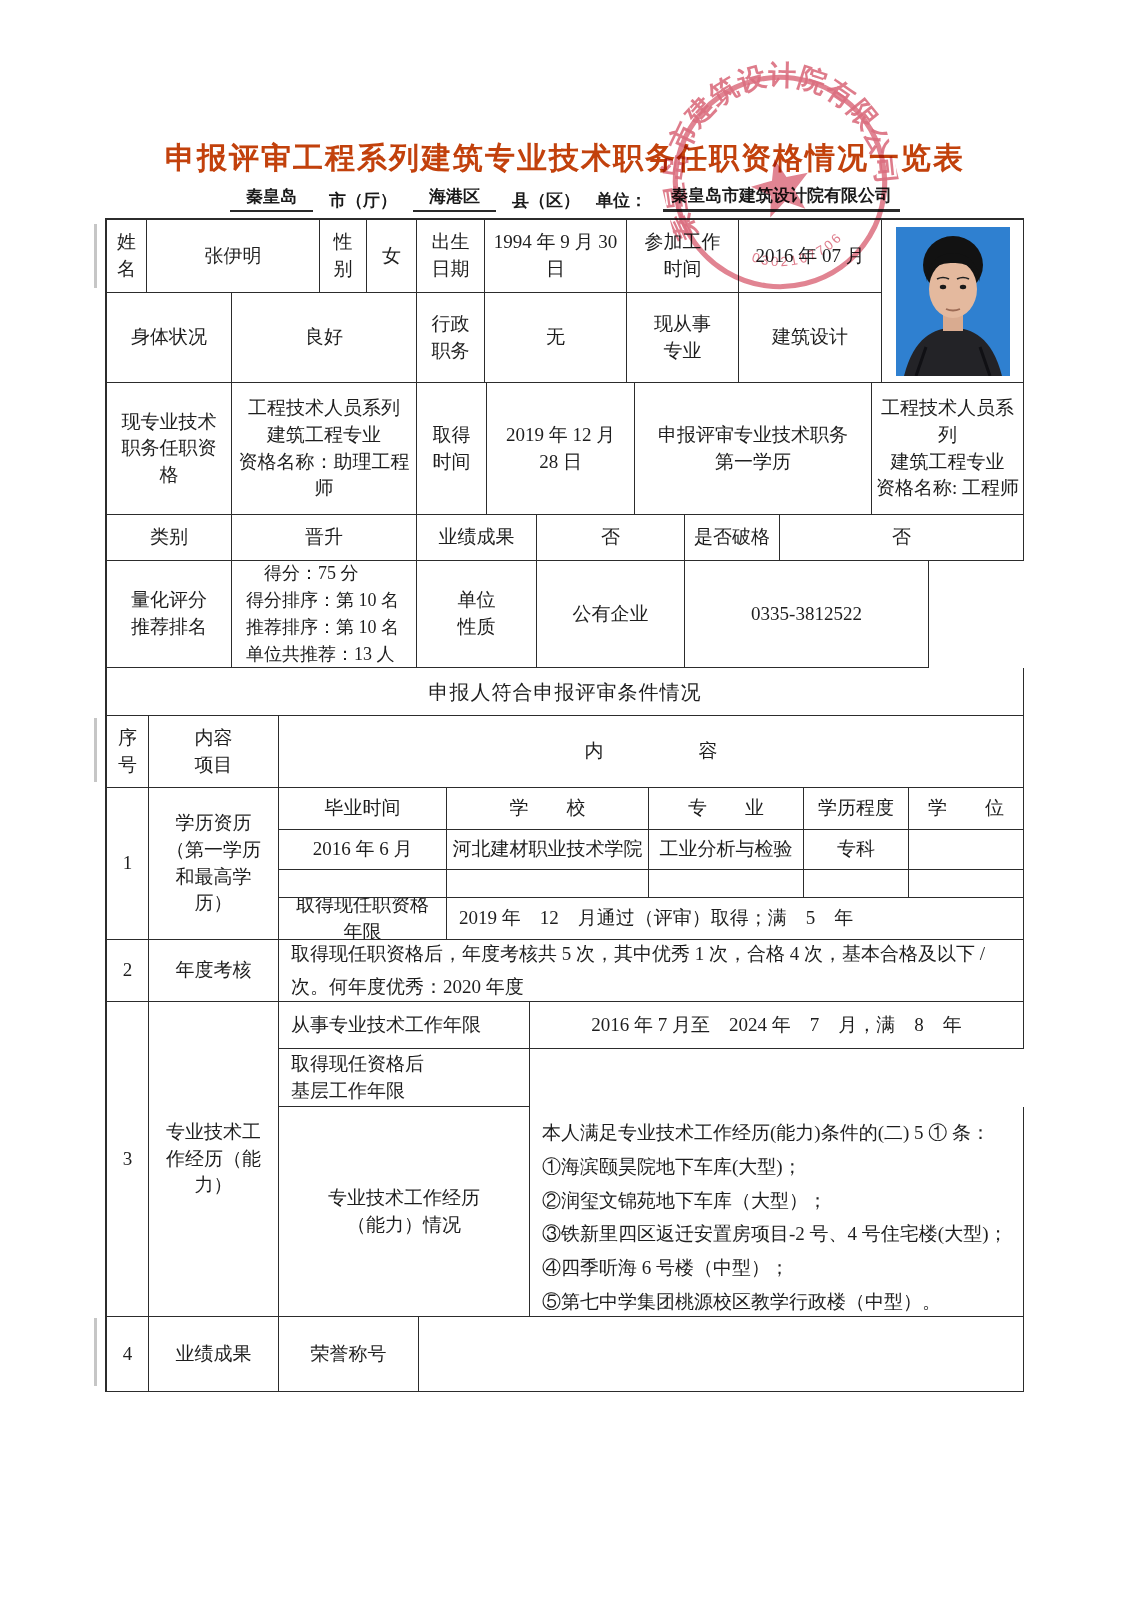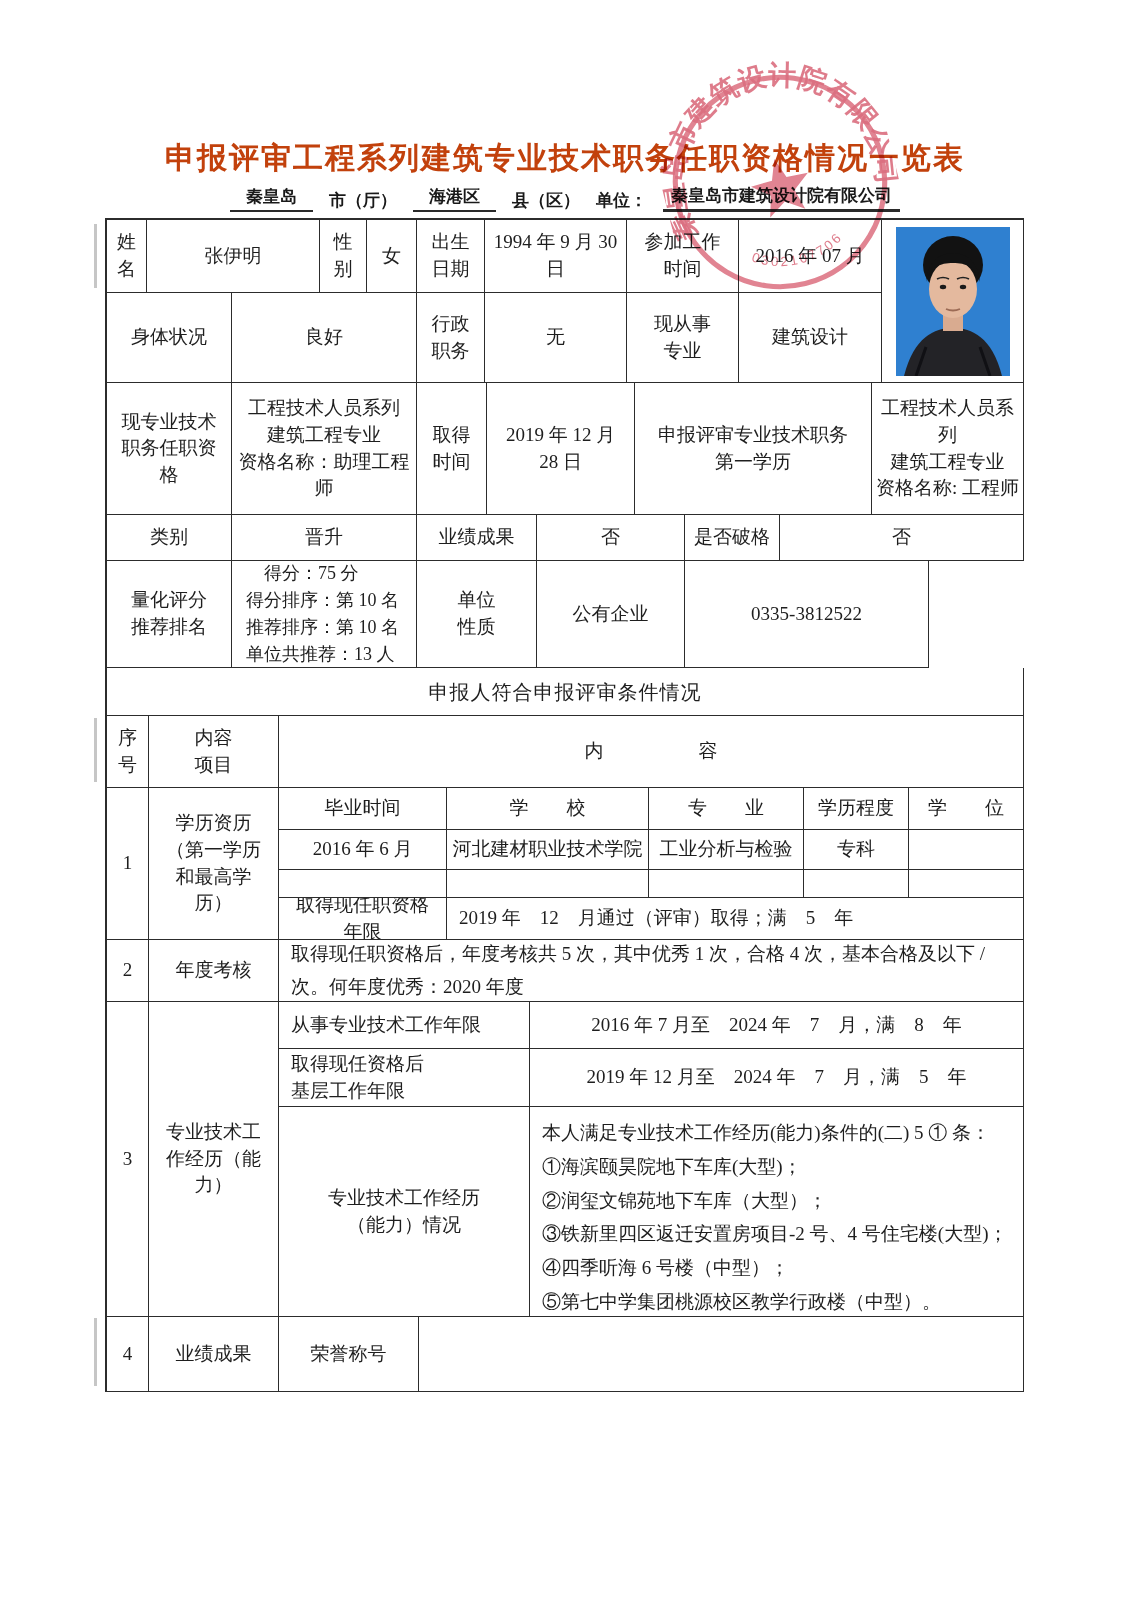--- a/index.html
+++ b/index.html
@@ -229,21 +229,20 @@
 作经历（能
 力）</div>
       <div class="col" style="width:745px;">
         <div class="trow" style="height:47px;">
           <div class="cell left" style="width:251px;">从事专业技术工作年限</div>
           <div class="cell" style="width:494px;">2016 年 7 月至　2024 年　7　月，满　8　年</div>
         </div>
         <div class="trow" style="height:58px;">
           <div class="cell pre left" style="width:251px;">取得现任资格后
 基层工作年限</div>
-          <div class="cell" style="width:494px;">2019 年 12 月至　2024 年　7　月，满　5　年</div>
         </div>
         <div class="trow" style="height:210px;">
           <div class="cell pre" style="width:251px;">专业技术工作经历
 （能力）情况</div>
           <div class="cell pre left top list" style="width:494px;">本人满足专业技术工作经历(能力)条件的(二) 5 ① 条：
 ①海滨颐昊院地下车库(大型)；
 ②润玺文锦苑地下车库（大型）；
 ③铁新里四区返迁安置房项目-2 号、4 号住宅楼(大型)；
 ④四季听海 6 号楼（中型）；
 ⑤第七中学集团桃源校区教学行政楼（中型）。</div>

